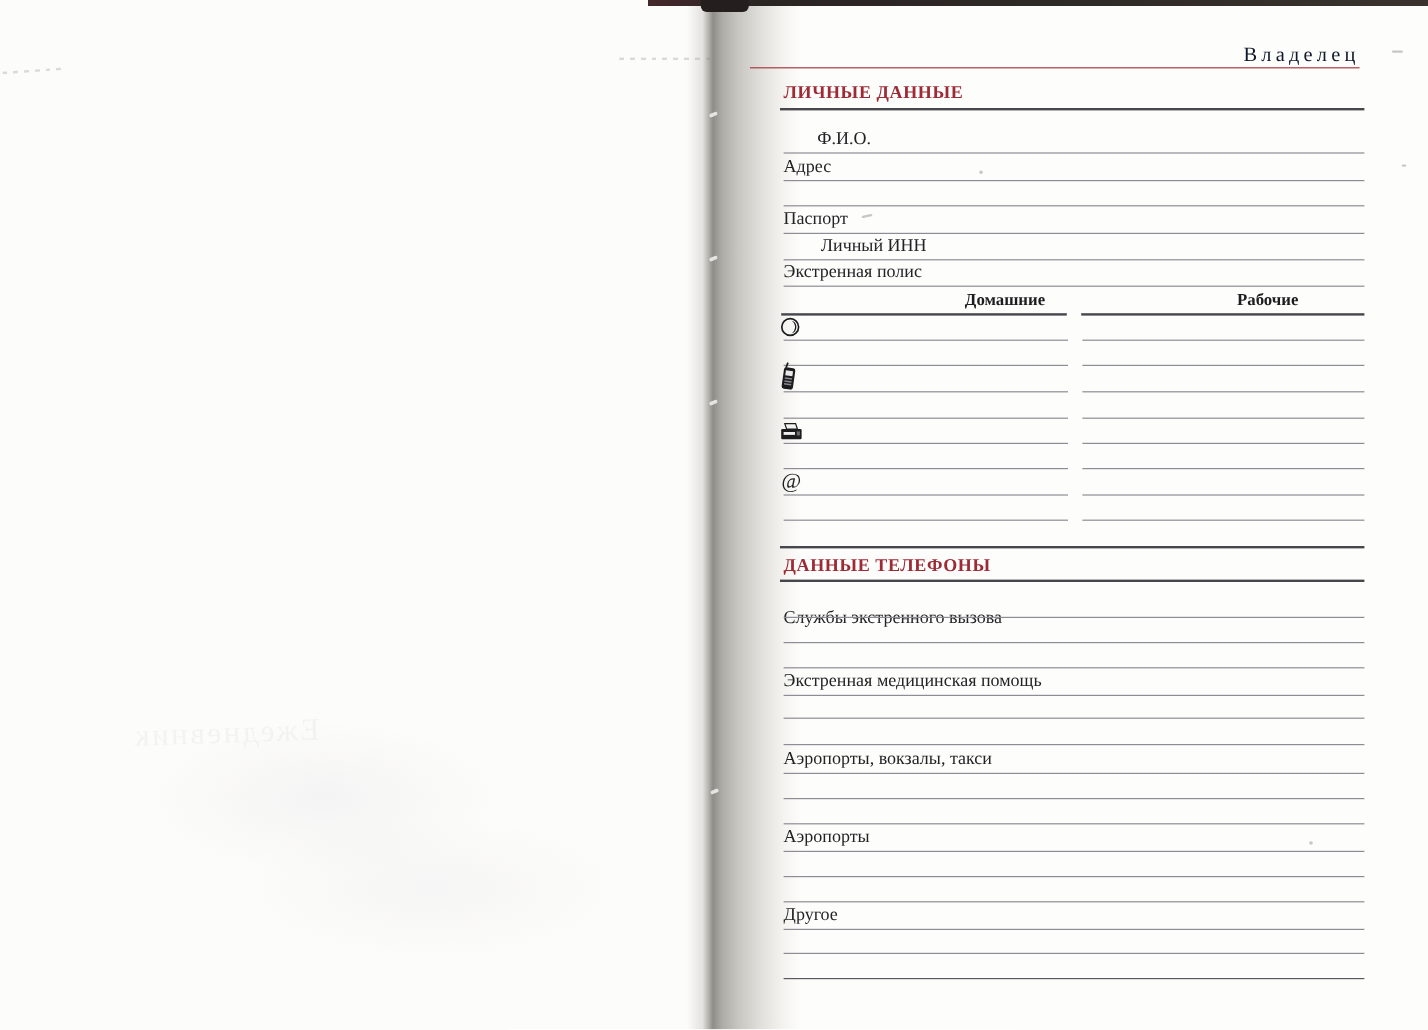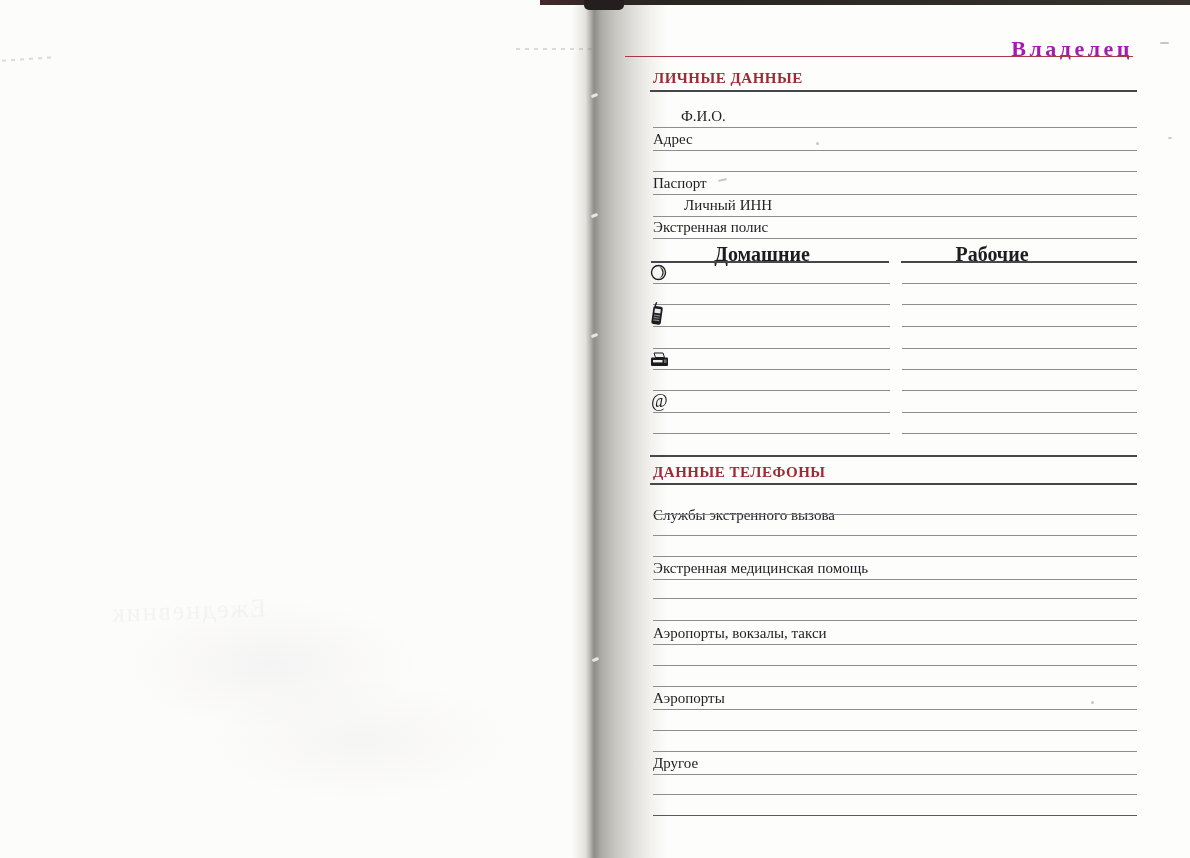--- a/index.html
+++ b/index.html
@@ -32,22 +32,22 @@
   .blob2{left:200px;top:680px;width:320px;height:120px;
     background:radial-gradient(ellipse at center,rgba(150,138,168,.06),rgba(150,138,168,0) 70%);}
   
   .rule{position:absolute;border-top:1px solid #8e8d95;height:0;}
   .rule.dark{border-top:2px solid #47464c;}
   .rule.red{border-top:1.5px solid #a83a44;}
   .rule.end{border-top:1.5px solid #5a5960;}
   
   .lbl{position:absolute;font-size:15px;color:#232327;white-space:nowrap;}
   .red-title{position:absolute;font-size:15px;font-weight:bold;color:#9c2b36;letter-spacing:.5px;white-space:nowrap;}
-  .owner{position:absolute;font-size:22px;font-weight:700;color:#a21caf;letter-spacing:3.5px;white-space:nowrap;}
-  .col-head{position:absolute;font-size:20px;font-weight:bold;color:#1d1d21;text-align:center;}
+  .owner{position:absolute;font-size:17px;font-weight:400;color:#0f172a;letter-spacing:3.5px;white-space:nowrap;}
+  .col-head{position:absolute;font-size:14px;font-weight:bold;color:#1d1d21;text-align:right;}
   .icon{position:absolute;line-height:0;}
   .at-glyph{position:absolute;font-size:18px;font-style:italic;color:#1c1c1e;}
   
   .speck{position:absolute;background:#9a99a0;opacity:.55;border-radius:50%;}
   .scratch{position:absolute;opacity:.30;background:repeating-linear-gradient(to right,#8c8b90 0 4px,transparent 4px 9px);height:2px;}
 </style>
 </head>
 <body>
 
 <div class="scan">

